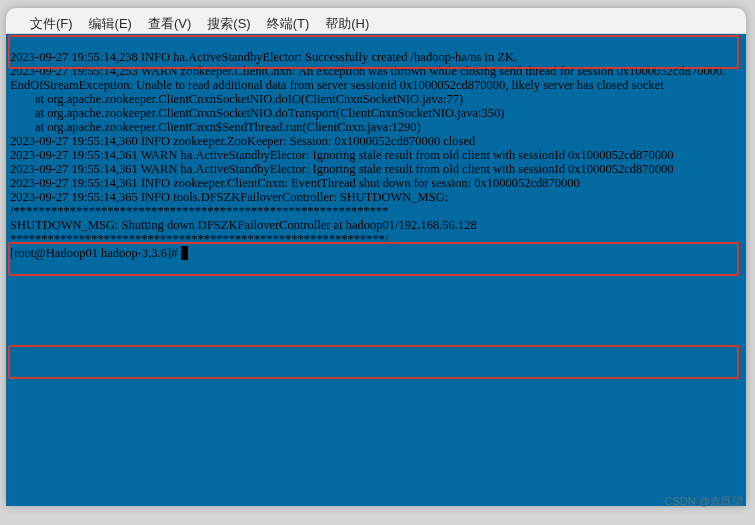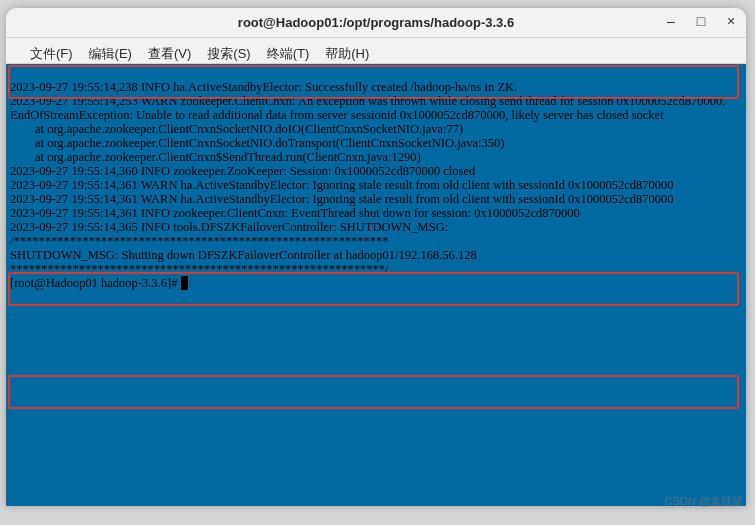--- a/index.html
+++ b/index.html
@@ -97,28 +97,20 @@
     font-size: 11px;
     color: rgba(120,120,120,0.7);
     font-family: sans-serif;
   }
 </style>
 </head>
 <body>
 
 <div class="window">
 
-  <div class="titlebar">
-    <span class="title">root@Hadoop01:/opt/programs/hadoop-3.3.6</span>
-    <div class="win-controls">
-      <div class="win-btn">–</div>
-      <div class="win-btn">□</div>
-      <div class="win-btn">×</div>
-    </div>
-  </div>
 
   <div class="menubar">
     <span class="menu-item">文件(F)</span>
     <span class="menu-item">编辑(E)</span>
     <span class="menu-item">查看(V)</span>
     <span class="menu-item">搜索(S)</span>
     <span class="menu-item">终端(T)</span>
     <span class="menu-item">帮助(H)</span>
   </div>
 

